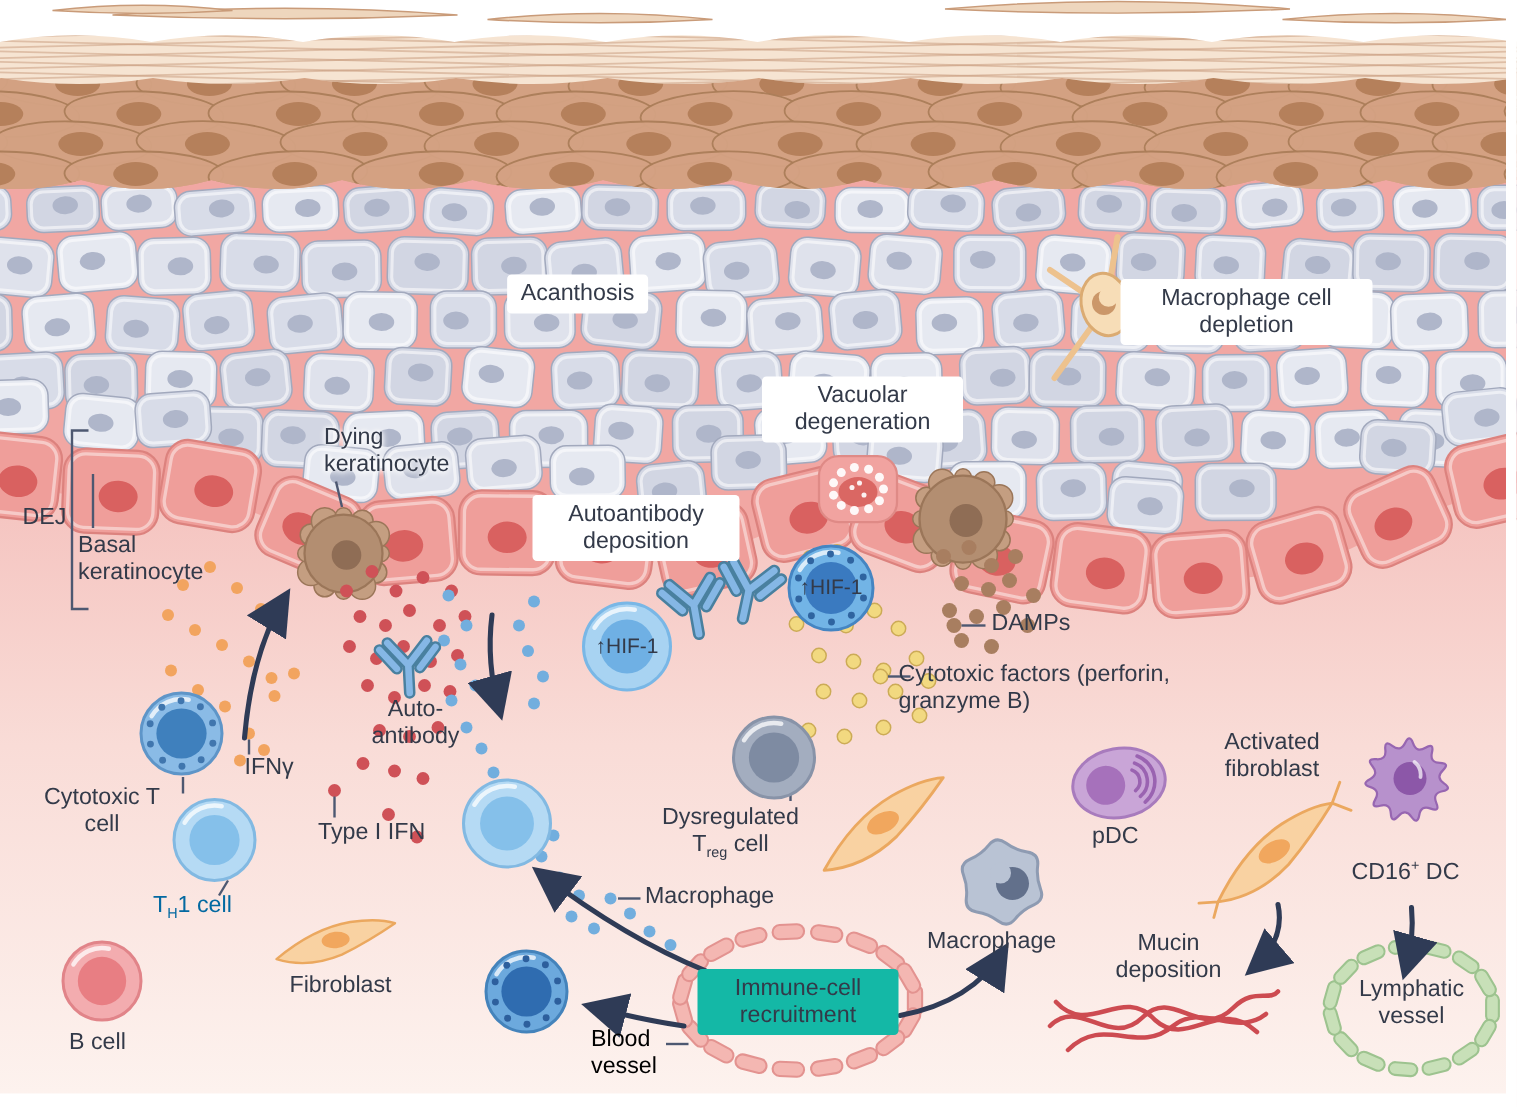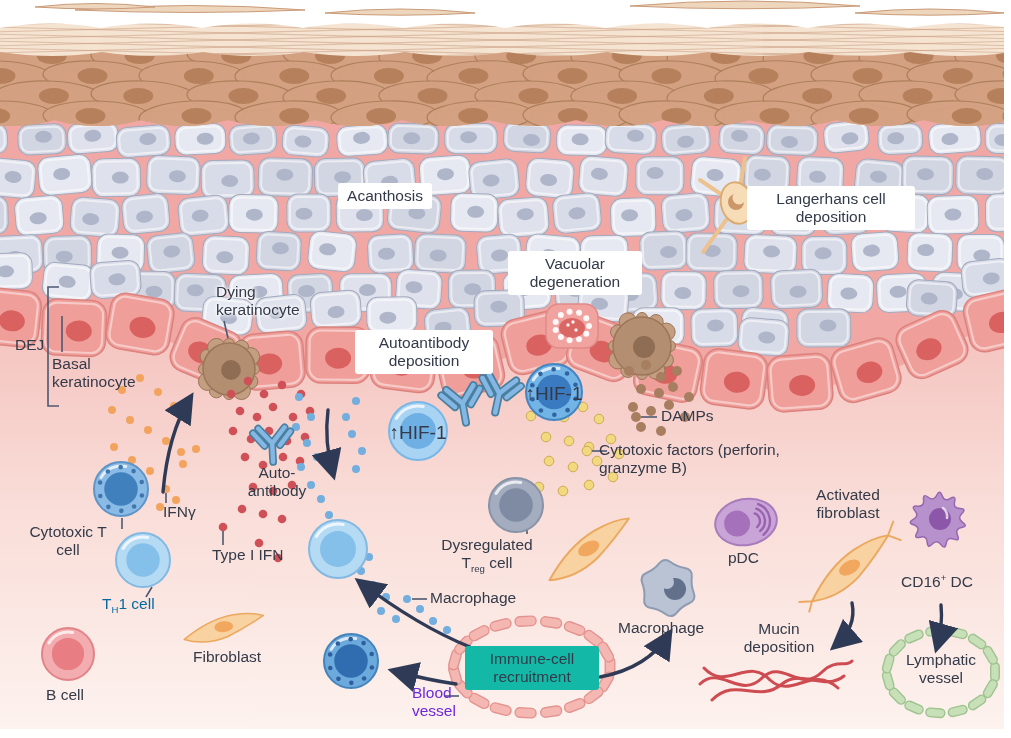--- a/index.html
+++ b/index.html
@@ -5,21 +5,21 @@
   html,body{margin:0;padding:0;background:#fff;}
   #figure{position:relative;width:1011px;height:738px;overflow:hidden;background:#fff;
           font-family:"Liberation Sans",sans-serif;padding-left:36px;}
   #art{position:absolute;left:0;top:0;}
   .lbl{position:absolute;font-size:15.5px;line-height:1.15;color:#333a49;}
   .lbl sub{font-size:.62em;}
   .lbl sup{font-size:.62em;}
   .center{transform:translateX(-50%);text-align:center;}
   .box{background:#ffffff;padding:4px 9px;border-radius:3px;}
   .halo{text-shadow:0 0 3px #fff,0 0 5px #fff,0 1px 4px #fff;}
-  .oncell{font-size:19px;}
+  .oncell{font-size:14px;}
 </style>
 </head>
 <body>
 
 <div id="figure">
   <svg id="art" width="1011" height="738" viewBox="0 0 1011 738">
       <defs>
         <linearGradient id="dermis" x1="0" y1="300" x2="0" y2="738" gradientUnits="userSpaceOnUse">
           <stop offset="0" stop-color="#f4bfbb"></stop>
           <stop offset="0.45" stop-color="#f9dcd7"></stop>
@@ -1178,21 +1178,21 @@
           <path d="M0,20 L0,3 M0,3 L-12,-11 M0,3 L12,-11 M-7,5 L-17,-7 M7,5 L17,-7" stroke="#85b7e5" stroke-width="4" fill="none" stroke-linecap="round"></path>
         </g>
       </g>
       <rect x="1004" y="0" width="7" height="738" fill="#ffffff"></rect>
       <rect x="0" y="729" width="1011" height="9" fill="#ffffff"></rect>
     </svg>
 
   <div class="lbl box center" style="left: 385px; top: 183px; color: rgb(51, 58, 73);">Acanthosis</div>
   <div class="lbl box center" style="left: 575px; top: 251px; width: 116px; color: rgb(51, 58, 73);">Vacuolar degeneration</div>
   <div class="lbl box center" style="left: 424px; top: 330px; width: 120px; color: rgb(51, 58, 73);">Autoantibody deposition</div>
-  <div class="lbl box center" style="left: 831px; top: 186px; width: 150px; color: rgb(51, 58, 73);">Langerhans cell deposition</div>
+  <div class="lbl box center" style="left: 831px; top: 186px; width: 150px; color: rgb(51, 58, 73);">Macrophage cell depletion</div>
   <div class="lbl box center" id="recruit-box" style="left: 532px; top: 646px; width: 116px; background: #14b8a6; color: rgb(51, 58, 73);">Immune-cell recruitment</div>
 
   <div class="lbl" style="left: 15px; top: 336px; color: rgb(51, 58, 73);">DEJ</div>
   <div class="lbl" style="left: 52px; top: 355px; width: 100px; color: rgb(51, 58, 73);">Basal keratinocyte</div>
   <div class="lbl halo" style="left: 216px; top: 283px; width: 110px; color: rgb(51, 58, 73);">Dying keratinocyte</div>
   <div class="lbl center" style="left: 68px; top: 523px; width: 92px; color: rgb(51, 58, 73);">Cytotoxic T cell</div>
   <div class="lbl" style="left: 163px; top: 503px; color: rgb(51, 58, 73);">IFNγ</div>
   <div class="lbl" style="left: 212px; top: 546px; color: rgb(51, 58, 73);">Type I IFN</div>
   <div class="lbl center" style="left: 277px; top: 464px; width: 82px; color: rgb(51, 58, 73);">Auto-antibody</div>
   <div class="lbl" style="left: 102px; top: 595px; color: #0369a1;">T<sub>H</sub>1 cell</div>
@@ -1200,17 +1200,17 @@
   <div class="lbl" style="left: 193px; top: 648px; color: rgb(51, 58, 73);">Fibroblast</div>
   <div class="lbl" style="left: 430px; top: 589px; color: rgb(51, 58, 73);">Macrophage</div>
   <div class="lbl center" style="left: 487px; top: 536px; width: 118px; color: rgb(51, 58, 73);">Dysregulated T<sub>reg</sub> cell</div>
   <div class="lbl" style="left: 661px; top: 407px; color: rgb(51, 58, 73); text-align: center;">DAMPs</div>
   <div class="lbl" style="left: 599px; top: 441px; width: 190px; color: rgb(51, 58, 73);">Cytotoxic factors (perforin, granzyme B)</div>
   <div class="lbl" style="left: 728px; top: 549px; color: rgb(51, 58, 73);">pDC</div>
   <div class="lbl center" style="left: 848px; top: 486px; width: 94px; color: rgb(51, 58, 73);">Activated fibroblast</div>
   <div class="lbl" style="left: 901px; top: 572px; color: rgb(51, 58, 73);">CD16<sup>+</sup> DC</div>
   <div class="lbl" style="left: 618px; top: 619px; color: rgb(51, 58, 73);">Macrophage</div>
   <div class="lbl center" style="left: 779px; top: 620px; width: 96px; color: rgb(51, 58, 73);">Mucin deposition</div>
-  <div class="lbl" style="left: 394px; top: 684px; width: 58px; color: #6d28d9; margin-left: 18px;">Blood vessel</div>
+  <div class="lbl" style="left: 394px; top: 684px; width: 58px; color: #000000;">Blood vessel</div>
   <div class="lbl center" style="left: 941px; top: 651px; width: 94px; color: rgb(51, 58, 73);">Lymphatic vessel</div>
   <div class="lbl center oncell" style="left: 418px; top: 422px; color: rgb(51, 58, 73);">↑HIF-1</div>
   <div class="lbl center oncell" style="left: 554px; top: 383px; color: rgb(51, 58, 73);">↑HIF-1</div>
 </div>
 
 </body></html>

